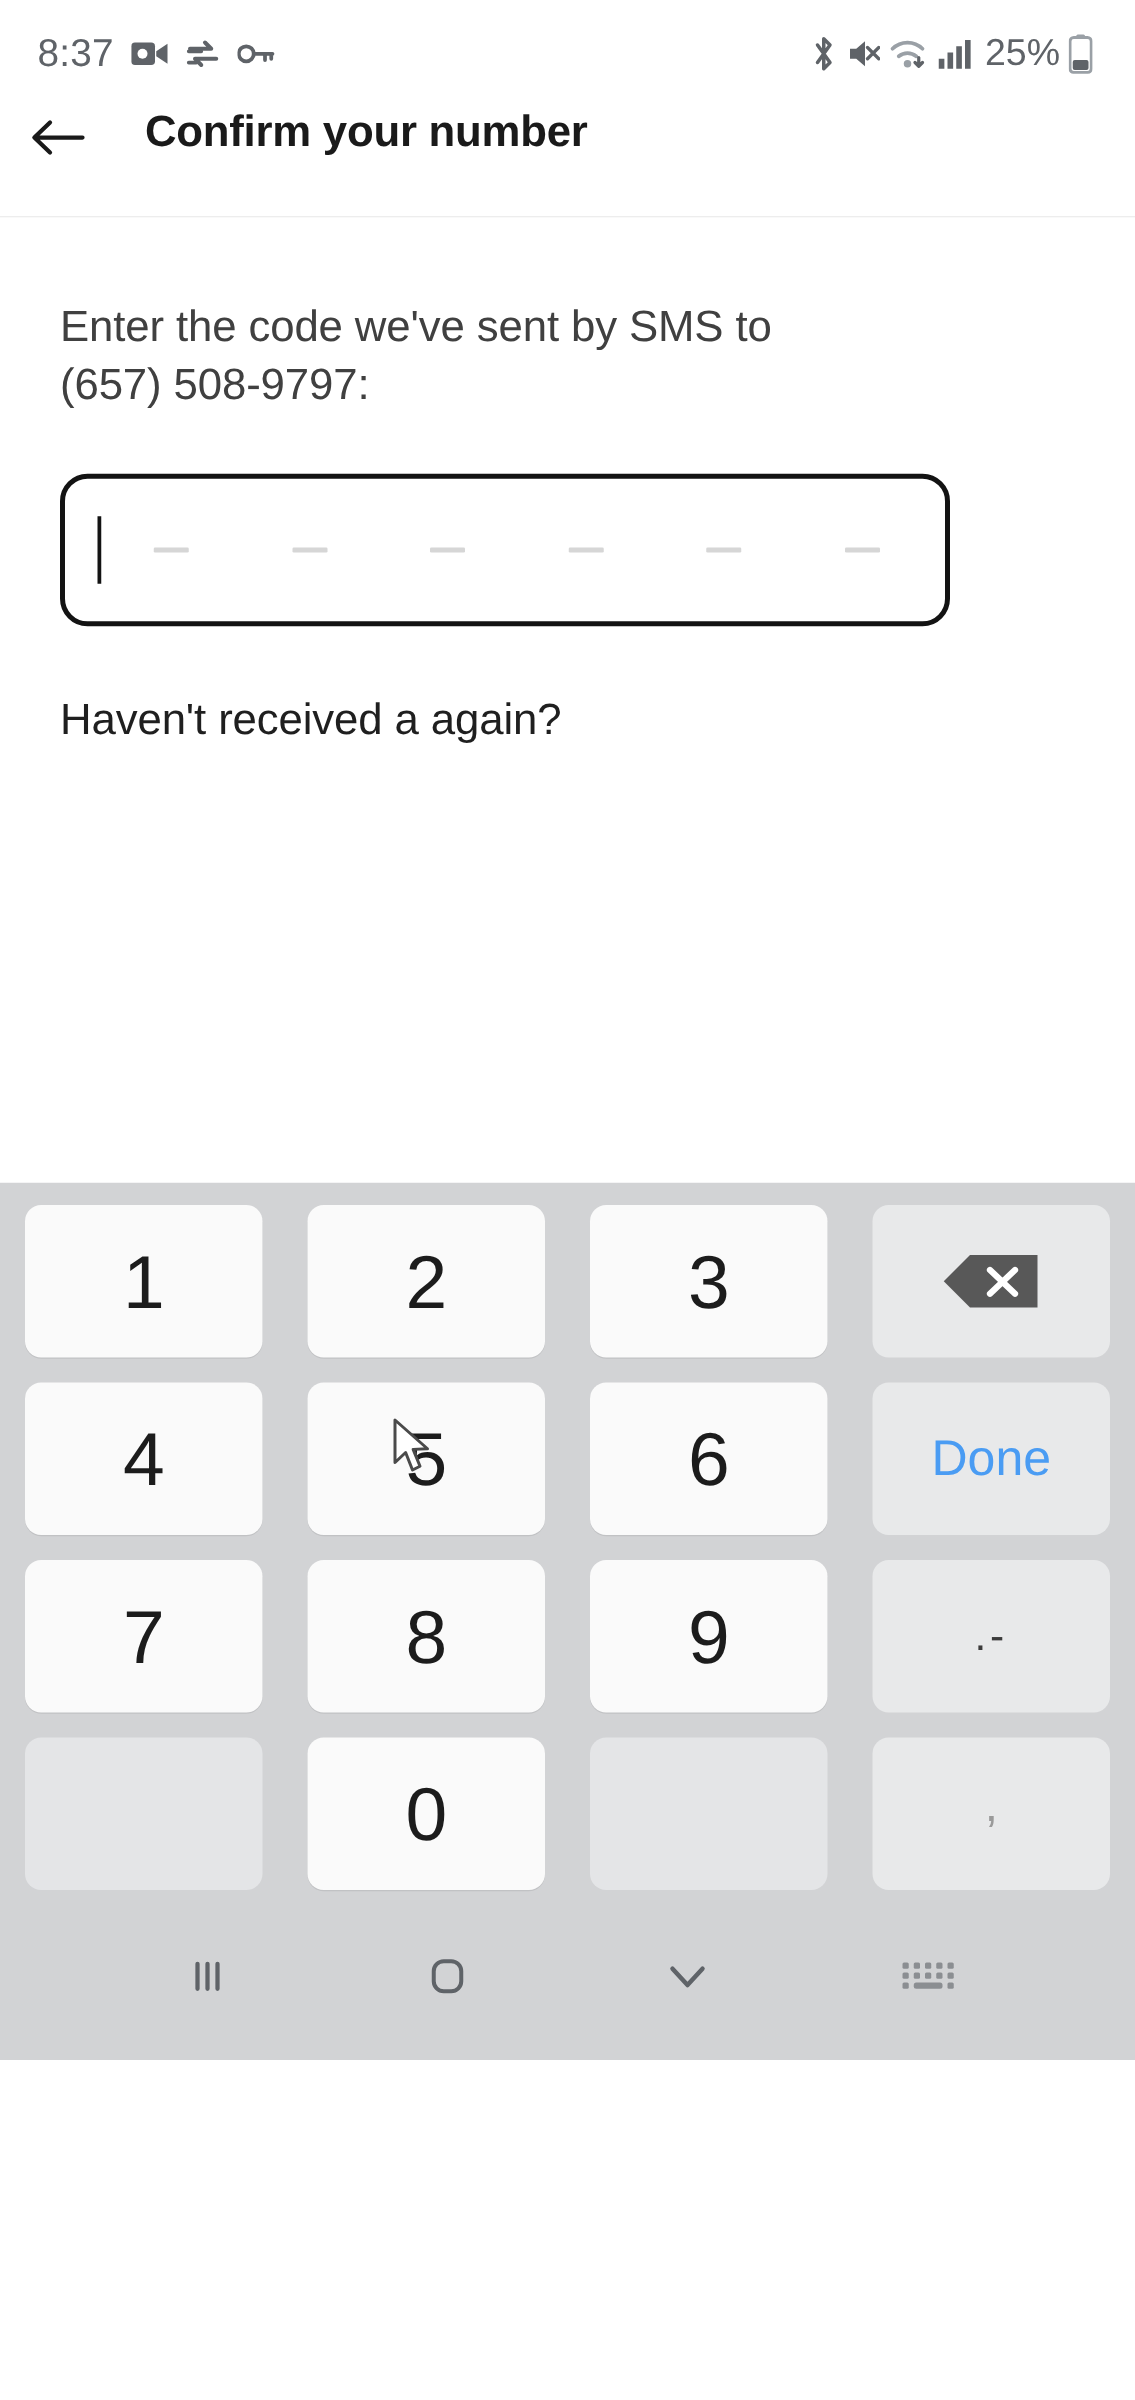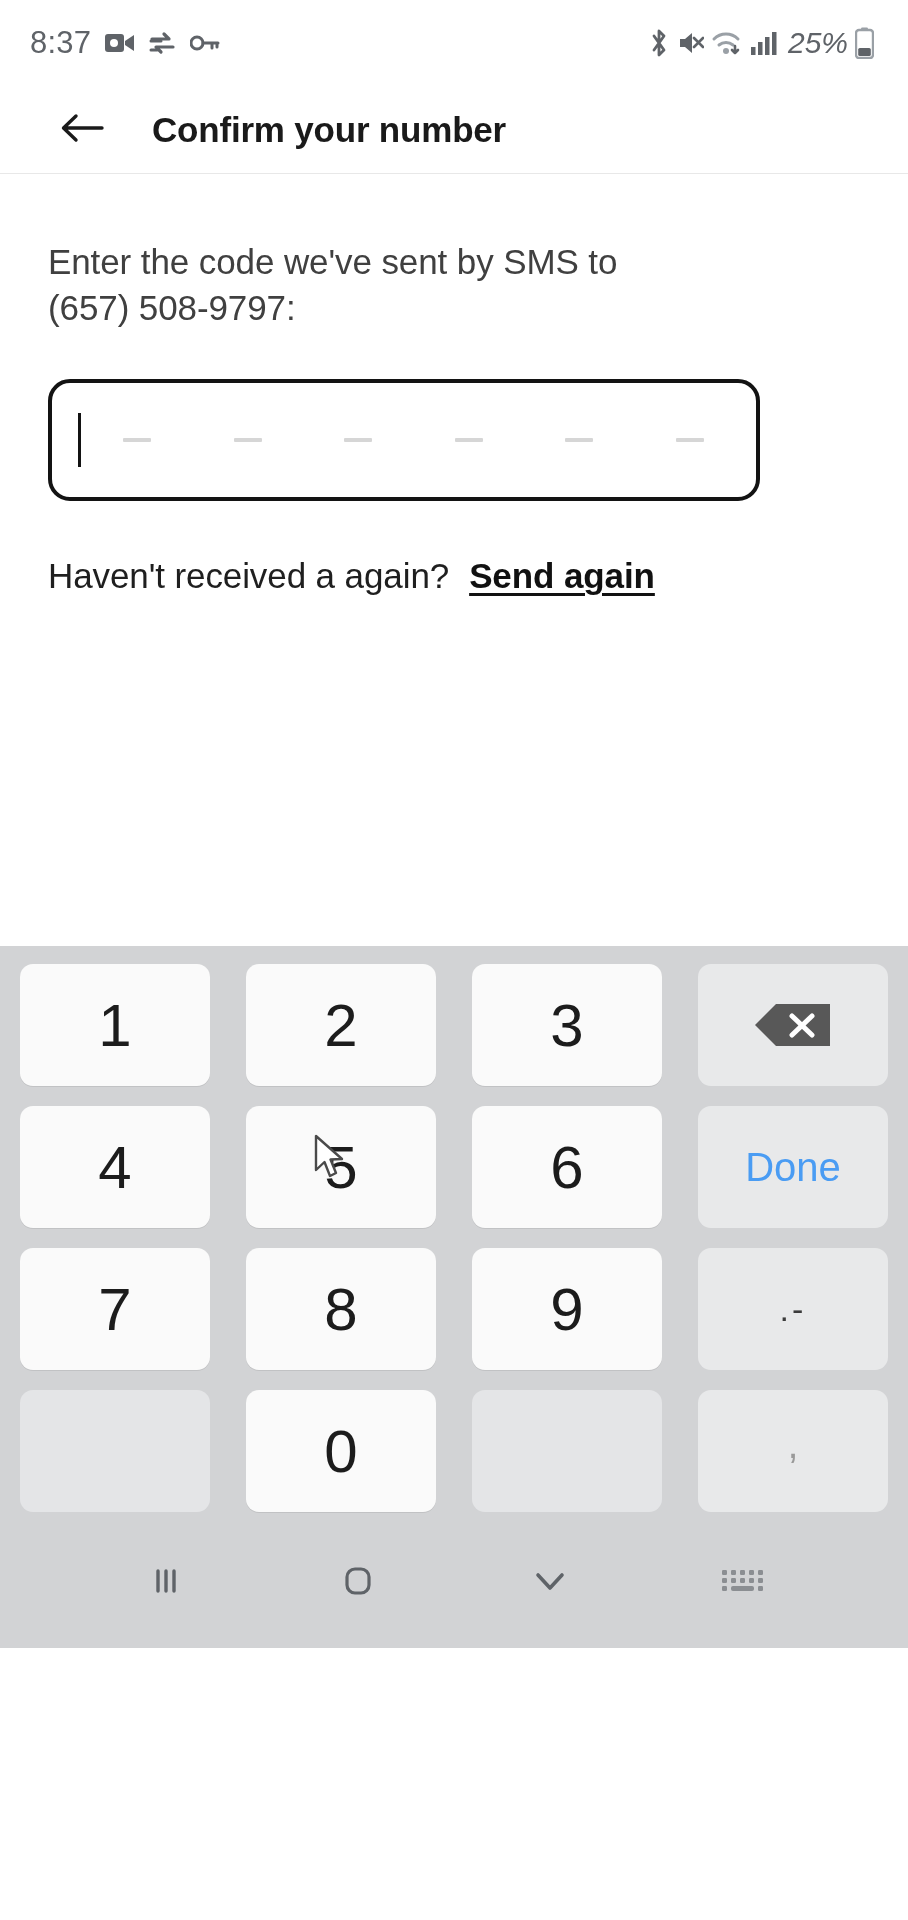--- a/index.html
+++ b/index.html
@@ -34,36 +34,34 @@
   .status-time {
     font-size: 31px;
     color: #5f6368;
     letter-spacing: 0.2px;
   }
   .status-right {
     margin-left: auto;
     display: flex;
     align-items: center;
     gap: 7px;
-    font-style: italic;
   }
   .status-battery-text {
     font-size: 30px;
     color: #5f6368;
     margin-left: 3px;
   }
   .sicon { display: block; }
 
   
   .app-bar {
     height: 88px;
     flex: 0 0 88px;
     display: flex;
-    align-items: center;
-    padding-left: 56px;
+    padding-left: 20px;
     border-bottom: 1px solid #e8e8e8;
     background: #fff;
   }
   .back-btn {
     width: 52px; height: 52px;
     display: flex; align-items: center; justify-content: center;
     cursor: pointer;
   }
   .app-title {
     margin-left: 44px;
@@ -312,21 +310,20 @@
         <div class="slot"></div>
         <div class="slot"></div>
         <div class="slot"></div>
         <div class="slot"></div>
         <div class="slot"></div>
       </div>
     </div>
 
     <div class="resend-row">
       <span>Haven't received a again?</span>
-      <span class="resend-link">Send again</span>
     </div>
   </div>
 
   <div class="mouse-cursor">
     <svg width="34" height="48" viewBox="0 0 34 48">
       <path d="M2 2 L2 36 L10.5 28 L16 42 L22 39 L16.5 25.5 L28 25 Z" fill="#ffffff" stroke="#4a4a4a" stroke-width="2.4" stroke-linejoin="round"></path>
     </svg>
   </div>
 
   <div class="keyboard">

